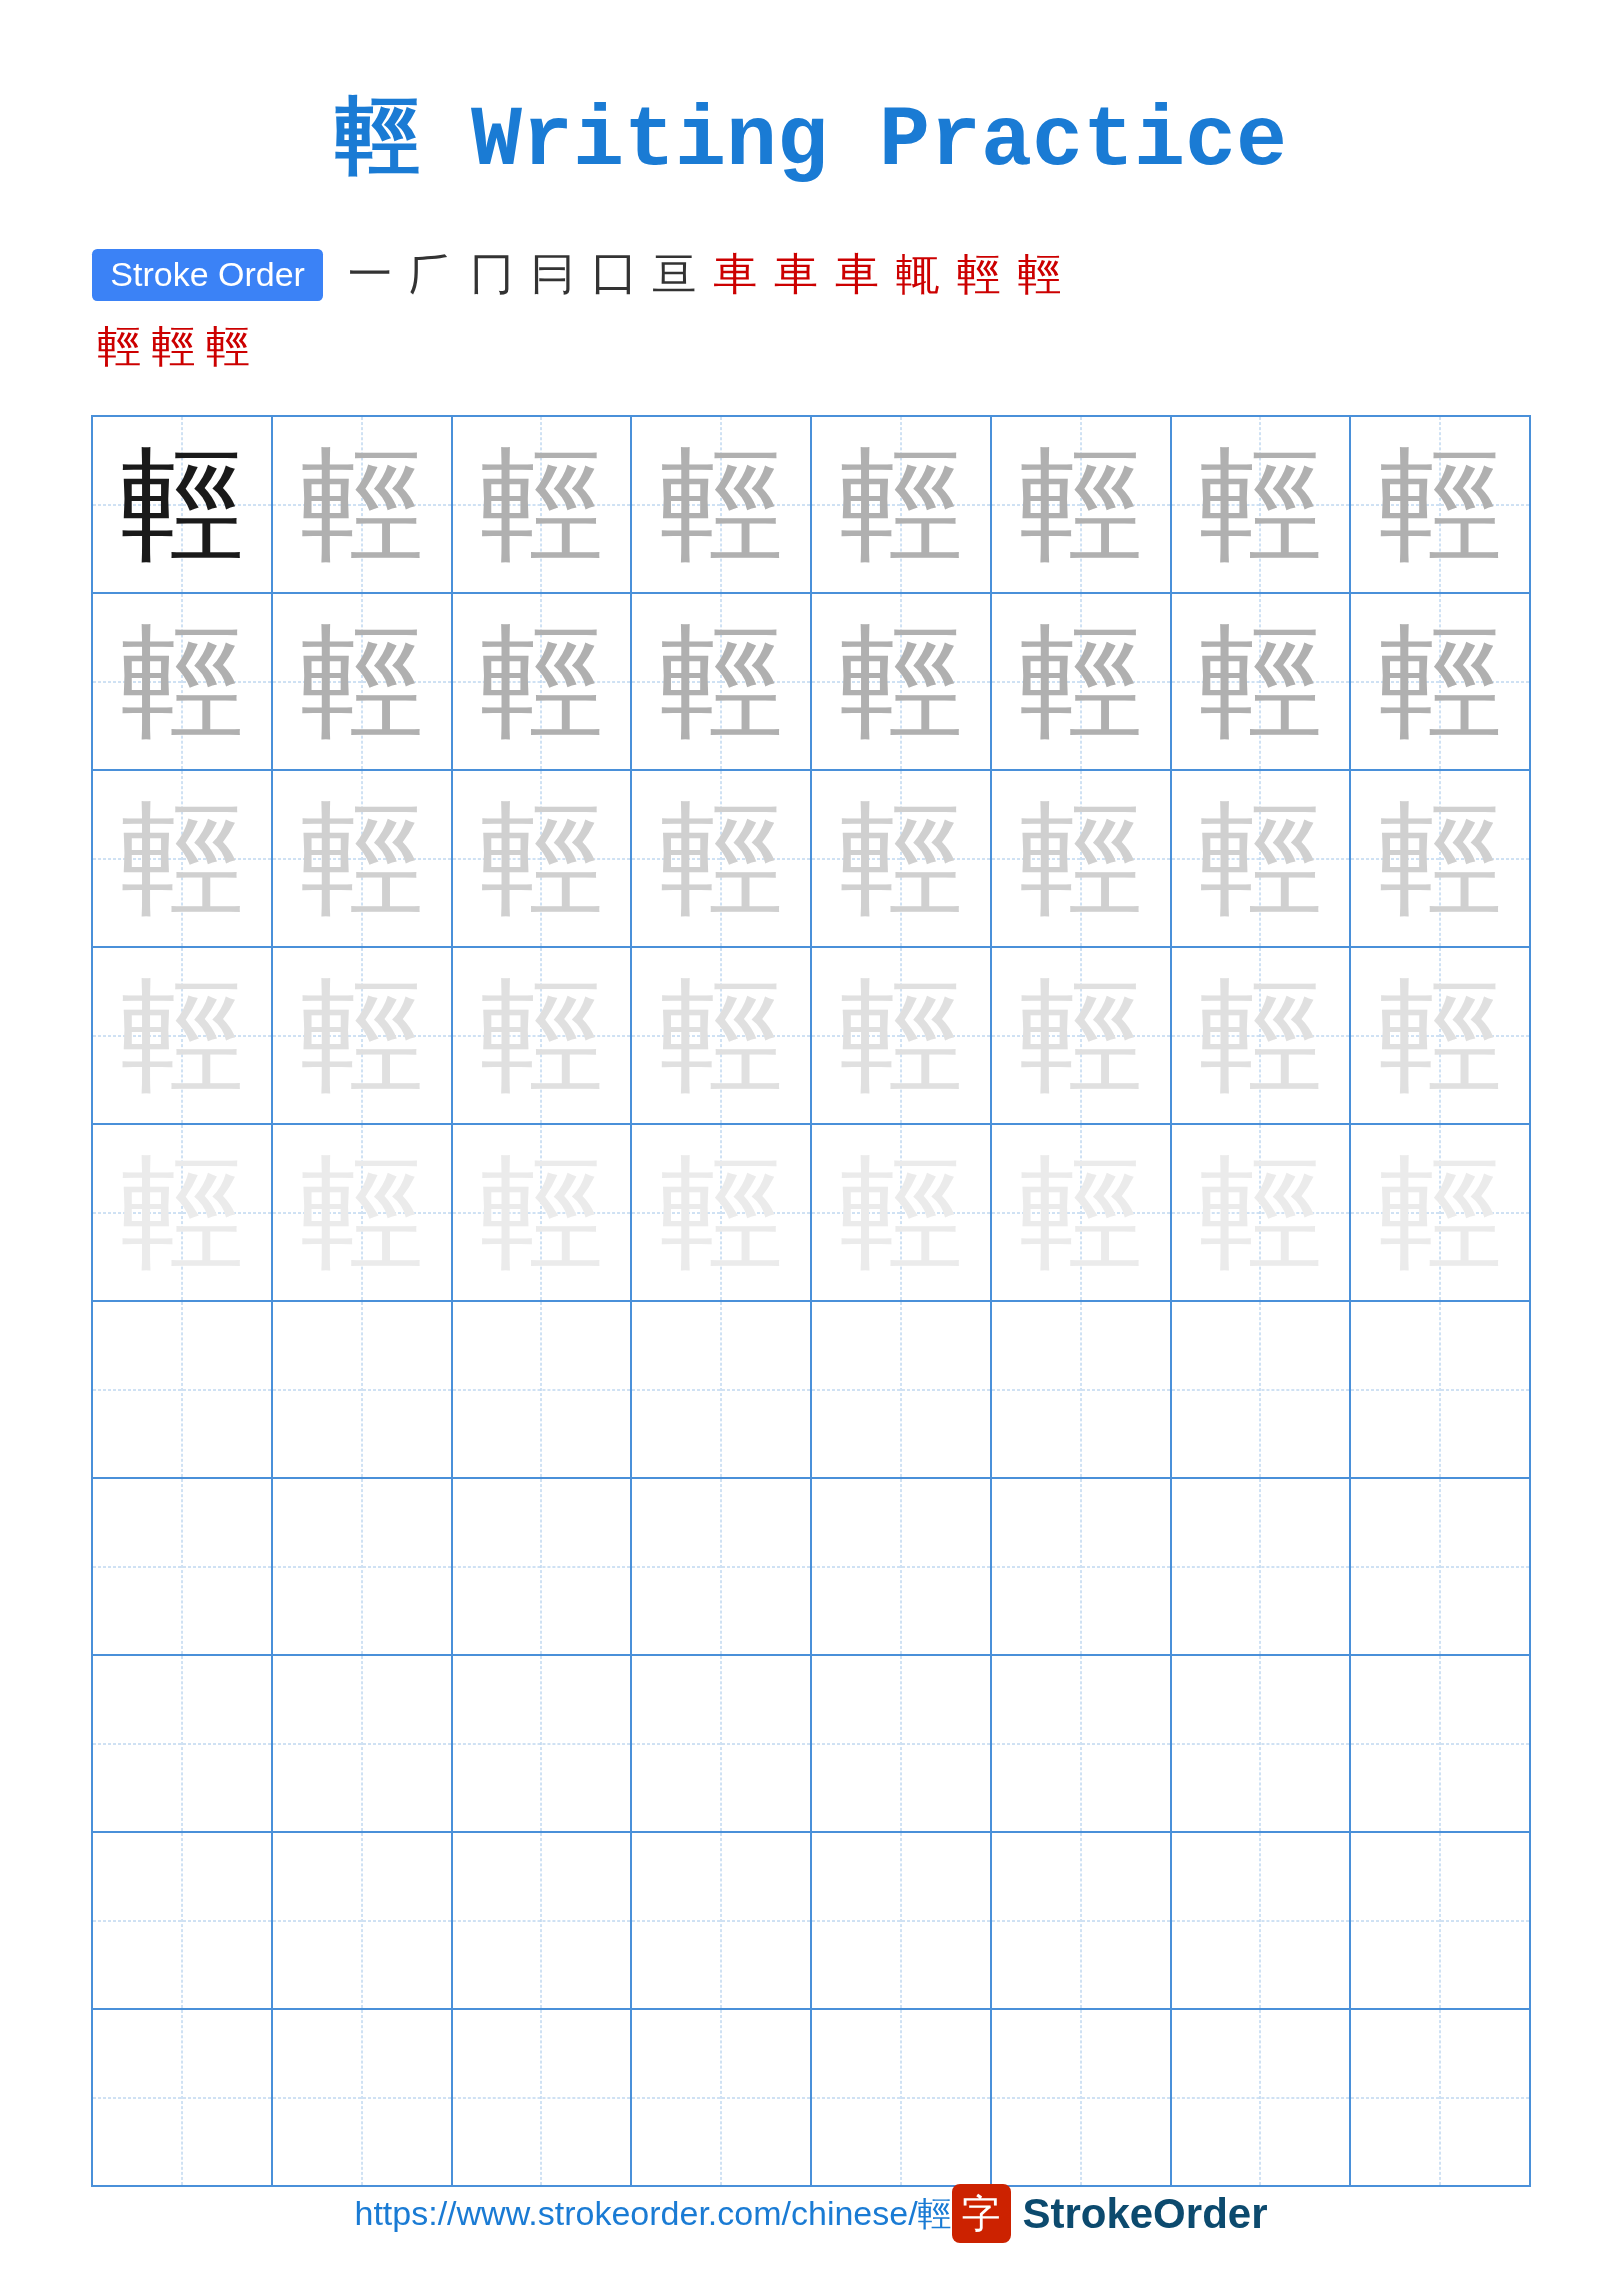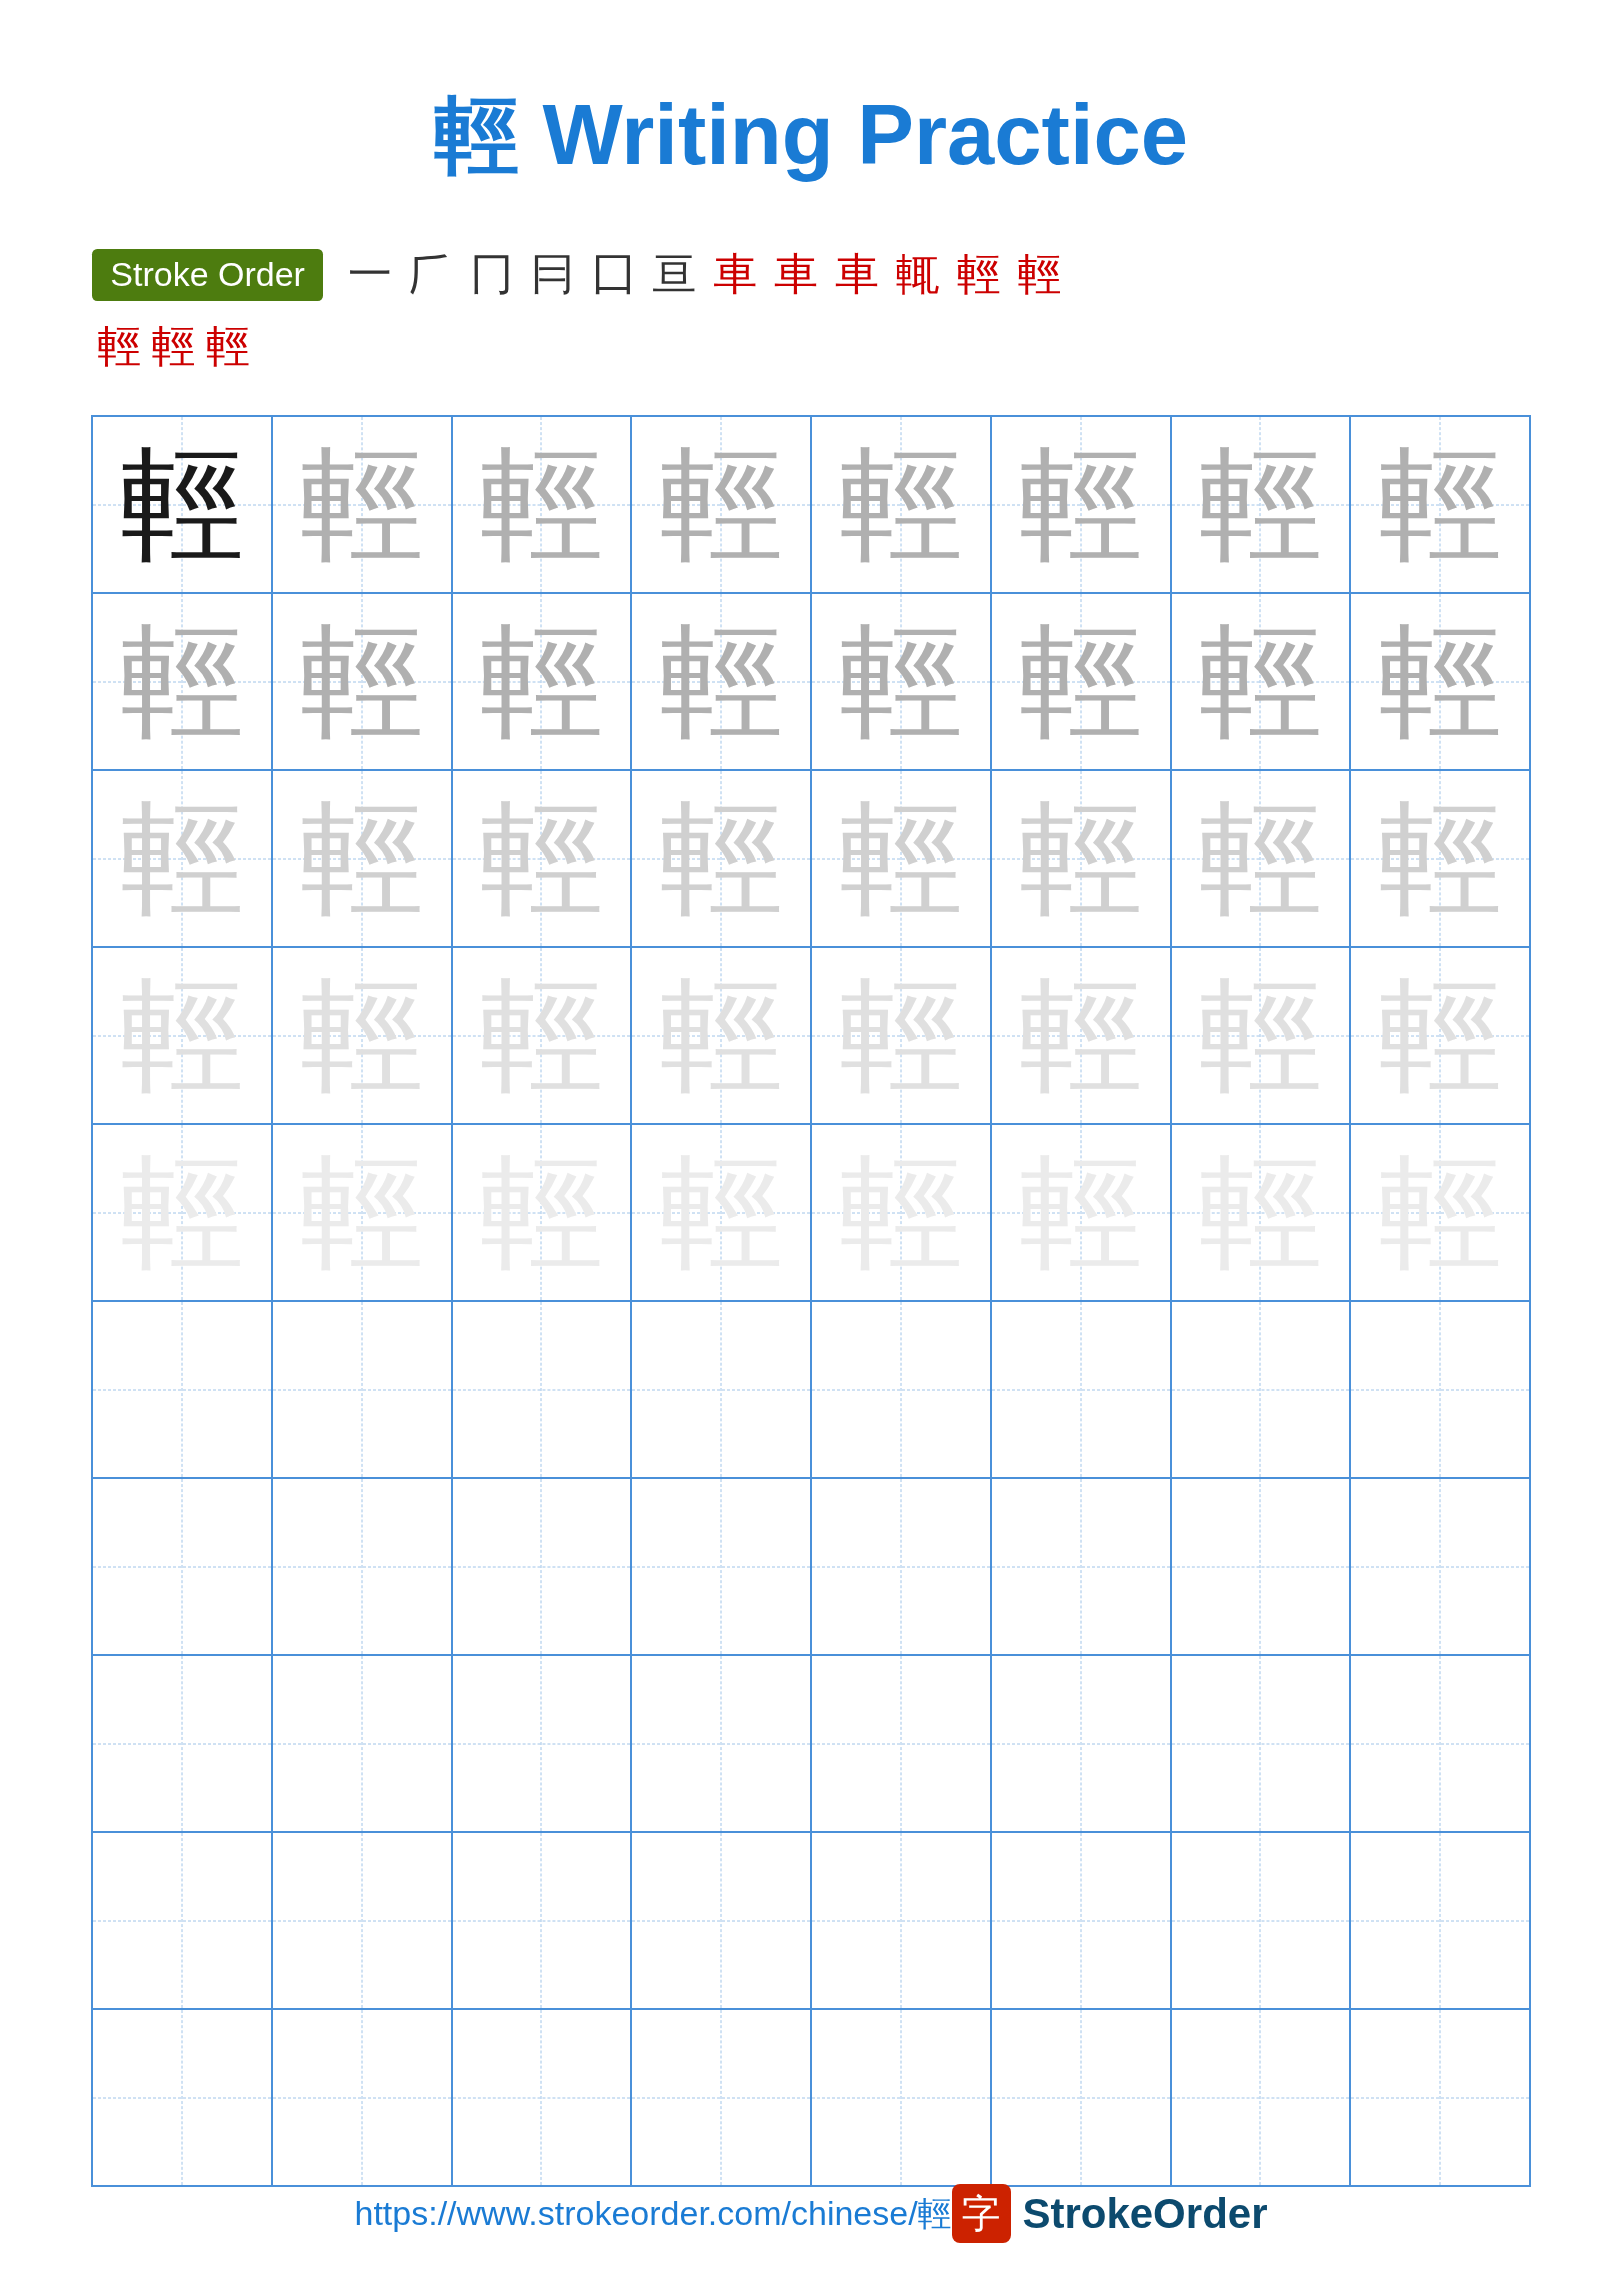--- a/index.html
+++ b/index.html
@@ -23,40 +23,40 @@
       align-items: center;
     }
 
     .title {
       font-size: 85px;
       font-weight: bold;
       color: #1a7bd4;
       text-align: center;
       margin-bottom: 52px;
       margin-top: 26px;
-      font-family: Liberation Sans, sans-serif;
+      font-family: Liberation Mono, monospace;
     }
 
     .title-char {
       color: #1a7bd4;
     }
 
     .stroke-order-row {
       width: 100%;
       display: flex;
       flex-wrap: wrap;
       align-items: center;
       margin-bottom: 13px;
       font-size: 44px;
       gap: 6.5px;
       padding-left: 13px;
     }
 
     .stroke-order-badge {
-      background: #4d7c0f;
+      background: #3b82f6;
       color: white;
       font-size: 34px;
       padding: 6.5px 18.3px;
       border-radius: 5.2px;
       font-family: Arial, sans-serif;
       margin-right: 13px;
       white-space: nowrap;
     }
 
     .stroke-char {

